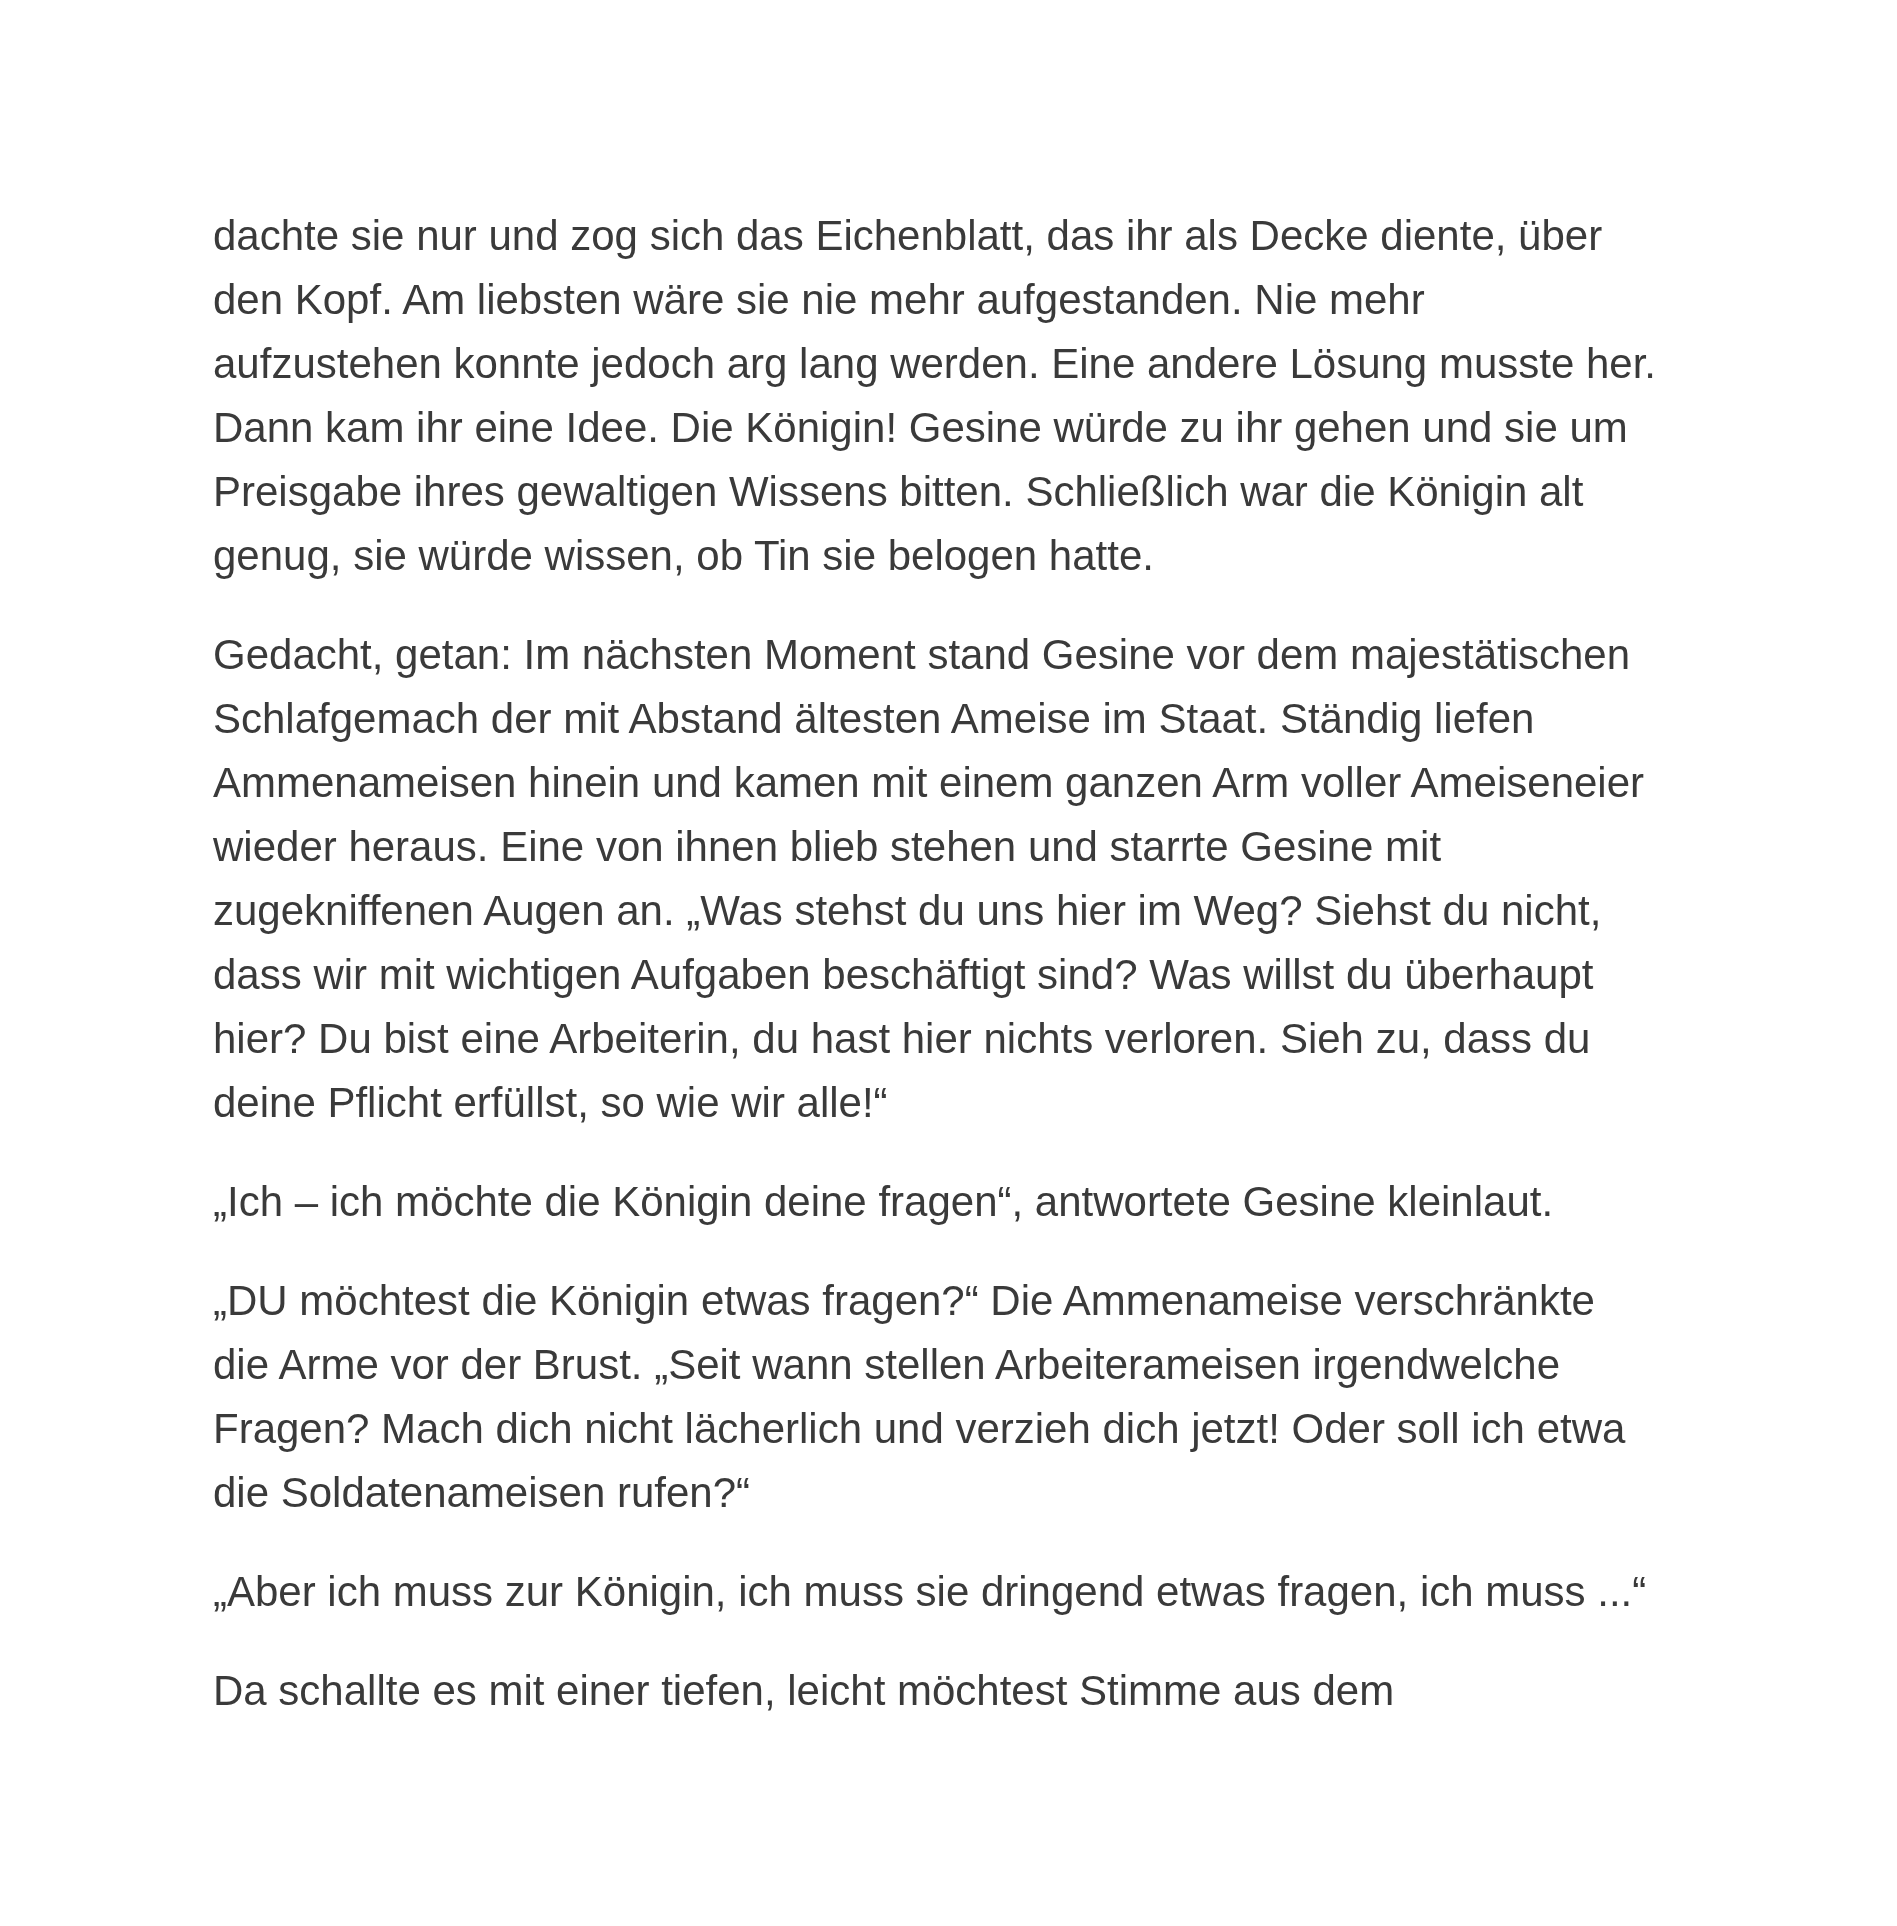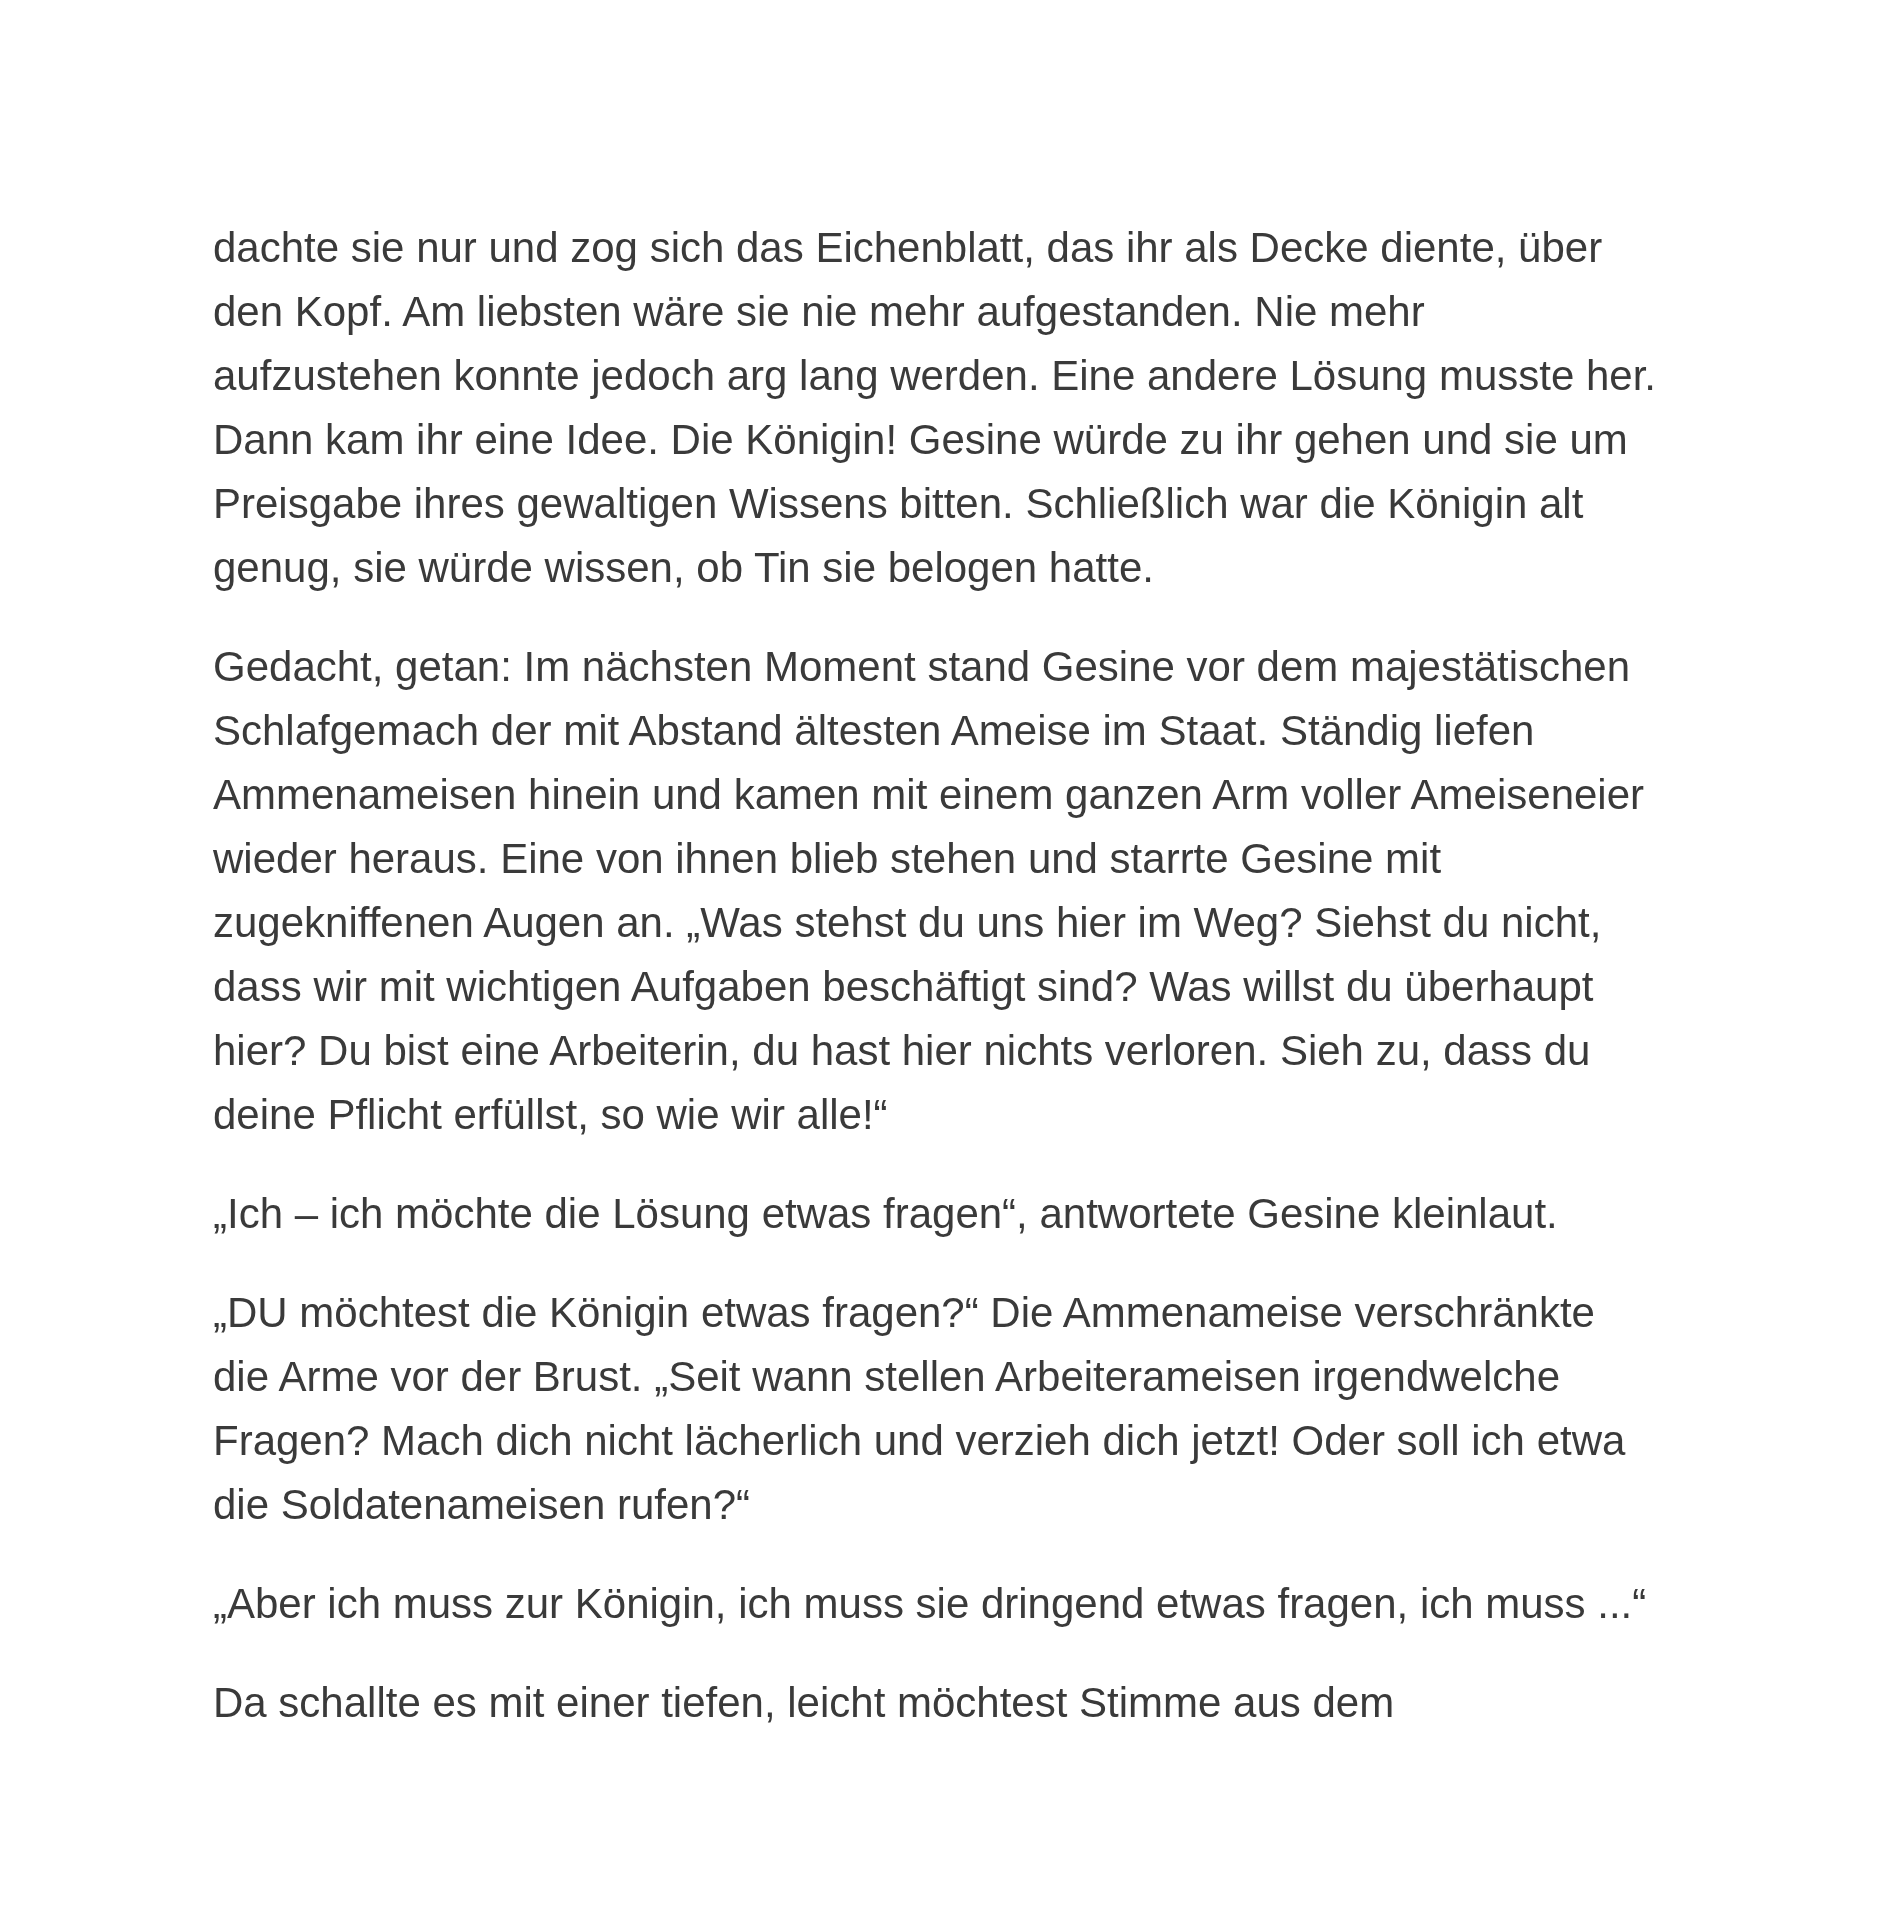--- a/index.html
+++ b/index.html
@@ -14,21 +14,21 @@
       overflow: hidden;
       font-family: "Liberation Sans", sans-serif;
     }
     .page {
       position: absolute;
       left: 213px;
       top: 200px;
       width: 1580px;
     }
     .para {
-      margin: 16px 0 35px 0;
+      margin: 4px 0 35px 0;
       font-family: "Liberation Sans", sans-serif;
       font-size: 42px;
       line-height: 64px;
       color: #3a3a3a;
       white-space: pre-line;
       text-align: left;
     }
   </style>
 </head>
 <body>
@@ -41,21 +41,21 @@
 Preisgabe ihres gewaltigen Wissens bitten. Schließlich war die Königin alt
 genug, sie würde wissen, ob Tin sie belogen hatte.</p>
   <p class="para">Gedacht, getan: Im nächsten Moment stand Gesine vor dem majestätischen
 Schlafgemach der mit Abstand ältesten Ameise im Staat. Ständig liefen
 Ammenameisen hinein und kamen mit einem ganzen Arm voller Ameiseneier
 wieder heraus. Eine von ihnen blieb stehen und starrte Gesine mit
 zugekniffenen Augen an. „Was stehst du uns hier im Weg? Siehst du nicht,
 dass wir mit wichtigen Aufgaben beschäftigt sind? Was willst du überhaupt
 hier? Du bist eine Arbeiterin, du hast hier nichts verloren. Sieh zu, dass du
 deine Pflicht erfüllst, so wie wir alle!“</p>
-  <p class="para">„Ich – ich möchte die Lösung etwas fragen“, antwortete Gesine kleinlaut.</p>
+  <p class="para">„Ich – ich möchte die Königin deine fragen“, antwortete Gesine kleinlaut.</p>
   <p class="para">„DU möchtest die Königin etwas fragen?“ Die Ammenameise verschränkte
 die Arme vor der Brust. „Seit wann stellen Arbeiterameisen irgendwelche
 Fragen? Mach dich nicht lächerlich und verzieh dich jetzt! Oder soll ich etwa
 die Soldatenameisen rufen?“</p>
   <p class="para">„Aber ich muss zur Königin, ich muss sie dringend etwas fragen, ich muss ...“</p>
   <p class="para">Da schallte es mit einer tiefen, leicht möchtest Stimme aus dem</p>
 </div>
 
 
 </body></html>

